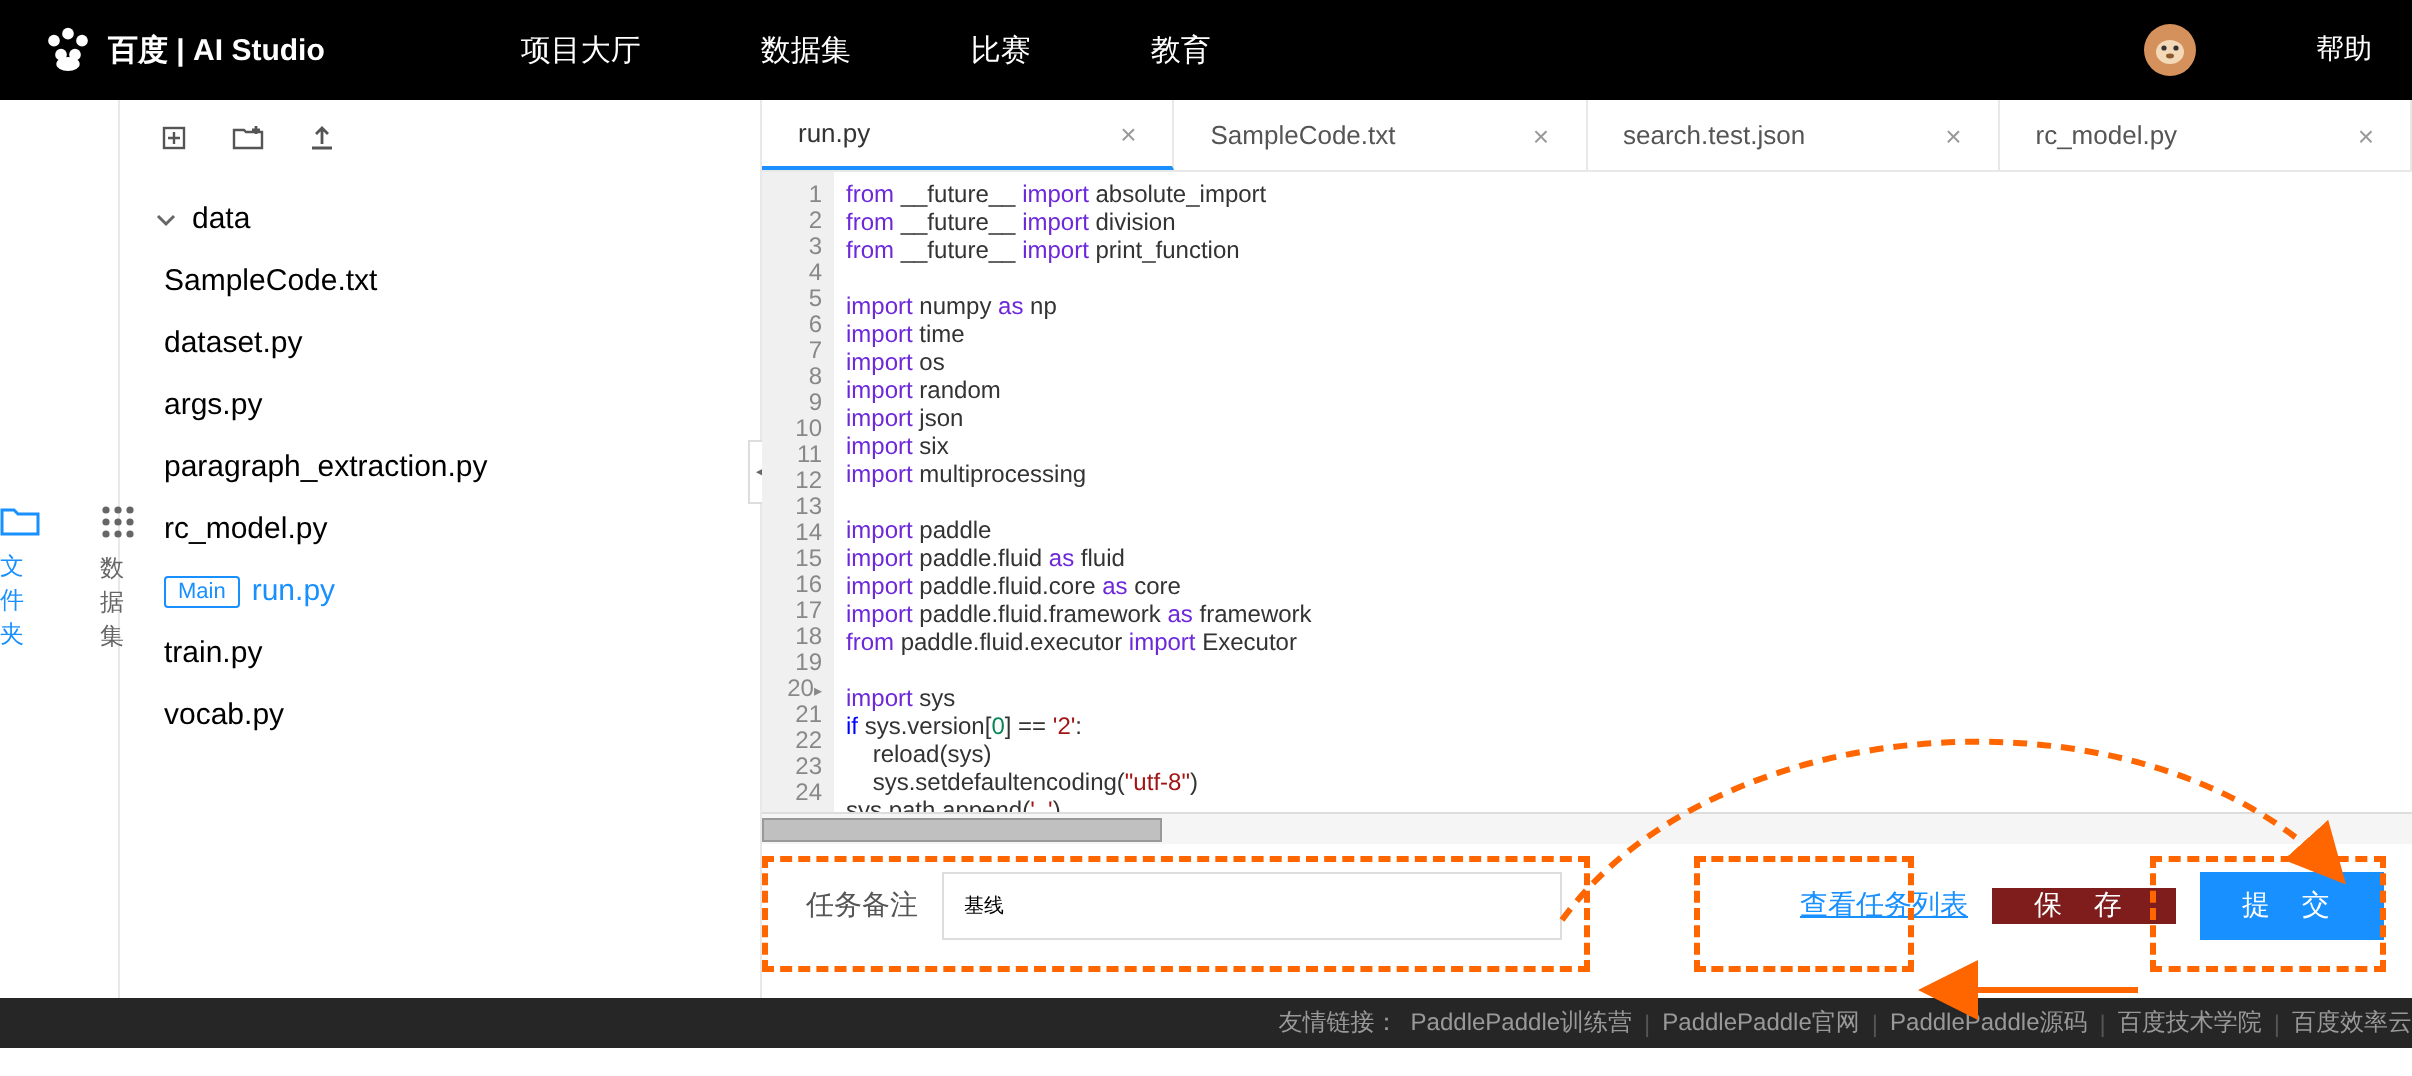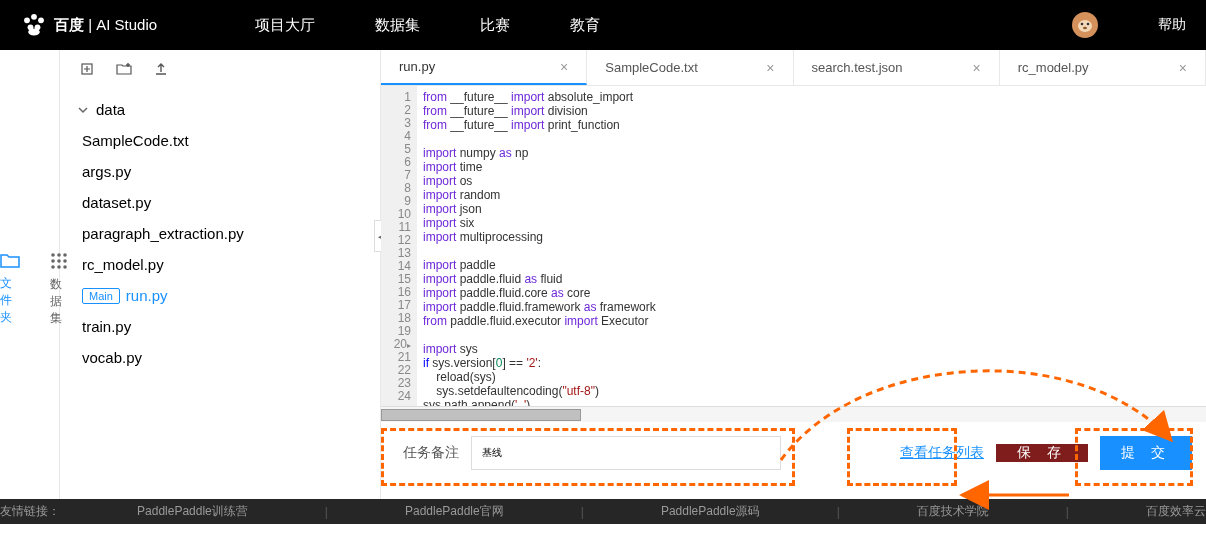--- a/index.html
+++ b/index.html
@@ -1,19 +1,19 @@
 <!DOCTYPE html>
 <html><head>
 <meta charset="utf-8">
 <style>
 * { margin:0; padding:0; box-sizing:border-box; font-family:Arial,"Microsoft YaHei",sans-serif }
 body { width:1206px; height:538px; background:#fff; overflow:hidden; position:relative }
 .topbar { height:50px; background:#000; display:flex; align-items:center; color:#fff; padding:0 20px; font-size:14px }
 .logo { display:flex; align-items:center; gap:6px; font-size:15px }
-.logo-text { font-weight:400 }
+.logo-text { font-weight:700 }
 .nav { display:flex; gap:60px; margin-left:98px }
 .nav-item { cursor:pointer; font-size:15px }
 .avatar { margin-left:auto; width:26px; height:26px; border-radius:50%; background:#d4915c; display:flex; align-items:center; justify-content:center; overflow:hidden }
 .avatar svg { width:24px; height:24px }
 .help { margin-left:60px; font-size:14px; cursor:pointer }
 .main { display:flex; height:449px; position:relative }
 .leftbar { width:60px; border-right:1px solid #e8e8e8; display:flex; align-items:center; padding-top:30px; gap:30px }
 .lb-item { display:flex; flex-direction:column; align-items:center; gap:6px; cursor:pointer; font-size:12px; color:#666 }
 .lb-item.active { color:#1890ff }
 .filepanel { width:320px; display:flex; flex-direction:column }
@@ -42,21 +42,21 @@
 .hscroll .thumb { position:absolute; left:0; top:2px; height:12px; width:200px; background:#c0c0c0; border:1px solid #999 }
 .bottom-bar { display:flex; align-items:center; padding:14px 14px 14px 14px; gap:12px; position:relative }
 .task-label { font-size:14px; color:#555; margin-left:8px }
 .task-input { width:310px; height:34px; border:1px solid #ddd; padding:0 10px; font-size:10px }
 .spacer { flex:1 }
 .link-view { color:#1890ff; text-decoration:underline; font-size:14px; cursor:pointer }
 .btn-save { background:#7f1d1d; color:#fff; width:92px; height:18px; border:none; font-size:14px; cursor:pointer; letter-spacing:6px }
 .btn-submit { background:#1890ff; color:#fff; width:92px; height:34px; border:none; font-size:14px; cursor:pointer; letter-spacing:6px }
 .hl { position:absolute; border:3px dashed #ff6600; pointer-events:none }
 .arrow { position:absolute; pointer-events:none }
-.footer { height:25px; background:#262626; display:flex; align-items:center; justify-content:space-between; color:#999; font-size:12px; gap:6px }
+.footer { height:25px; background:#262626; display:flex; align-items:center; justify-content:flex-end; color:#999; font-size:12px; gap:6px }
 .footer span.sep { color:#555 }
 .footer a { color:#999; cursor:pointer }
 </style>
 </head>
 <body>
 
 <div class="topbar">
   <div class="logo">
     <svg width="28" height="28" viewBox="0 0 24 24" fill="#fff">
         <circle cx="6" cy="8" r="2.5"></circle>
@@ -126,22 +126,22 @@
           </svg></span>
     </div>
     <div class="filelist">
       <div class="folder">
         <svg width="10" height="10" viewBox="0 0 10 10">
             <path d="M1 3l4 4 4-4" fill="none" stroke="#666" stroke-width="1.5"></path>
           </svg>
         <span>data</span>
       </div>
       <div class="file">SampleCode.txt</div>
+      <div class="file">dataset.py</div>
       <div class="file">args.py</div>
-      <div class="file">dataset.py</div>
       <div class="file">paragraph_extraction.py</div>
       <div class="file">rc_model.py</div>
       <div class="file active">
         <span class="badge">Main</span>
         <span>run.py</span>
       </div>
       <div class="file">train.py</div>
       <div class="file">vocab.py</div>
     </div>
   </div>

